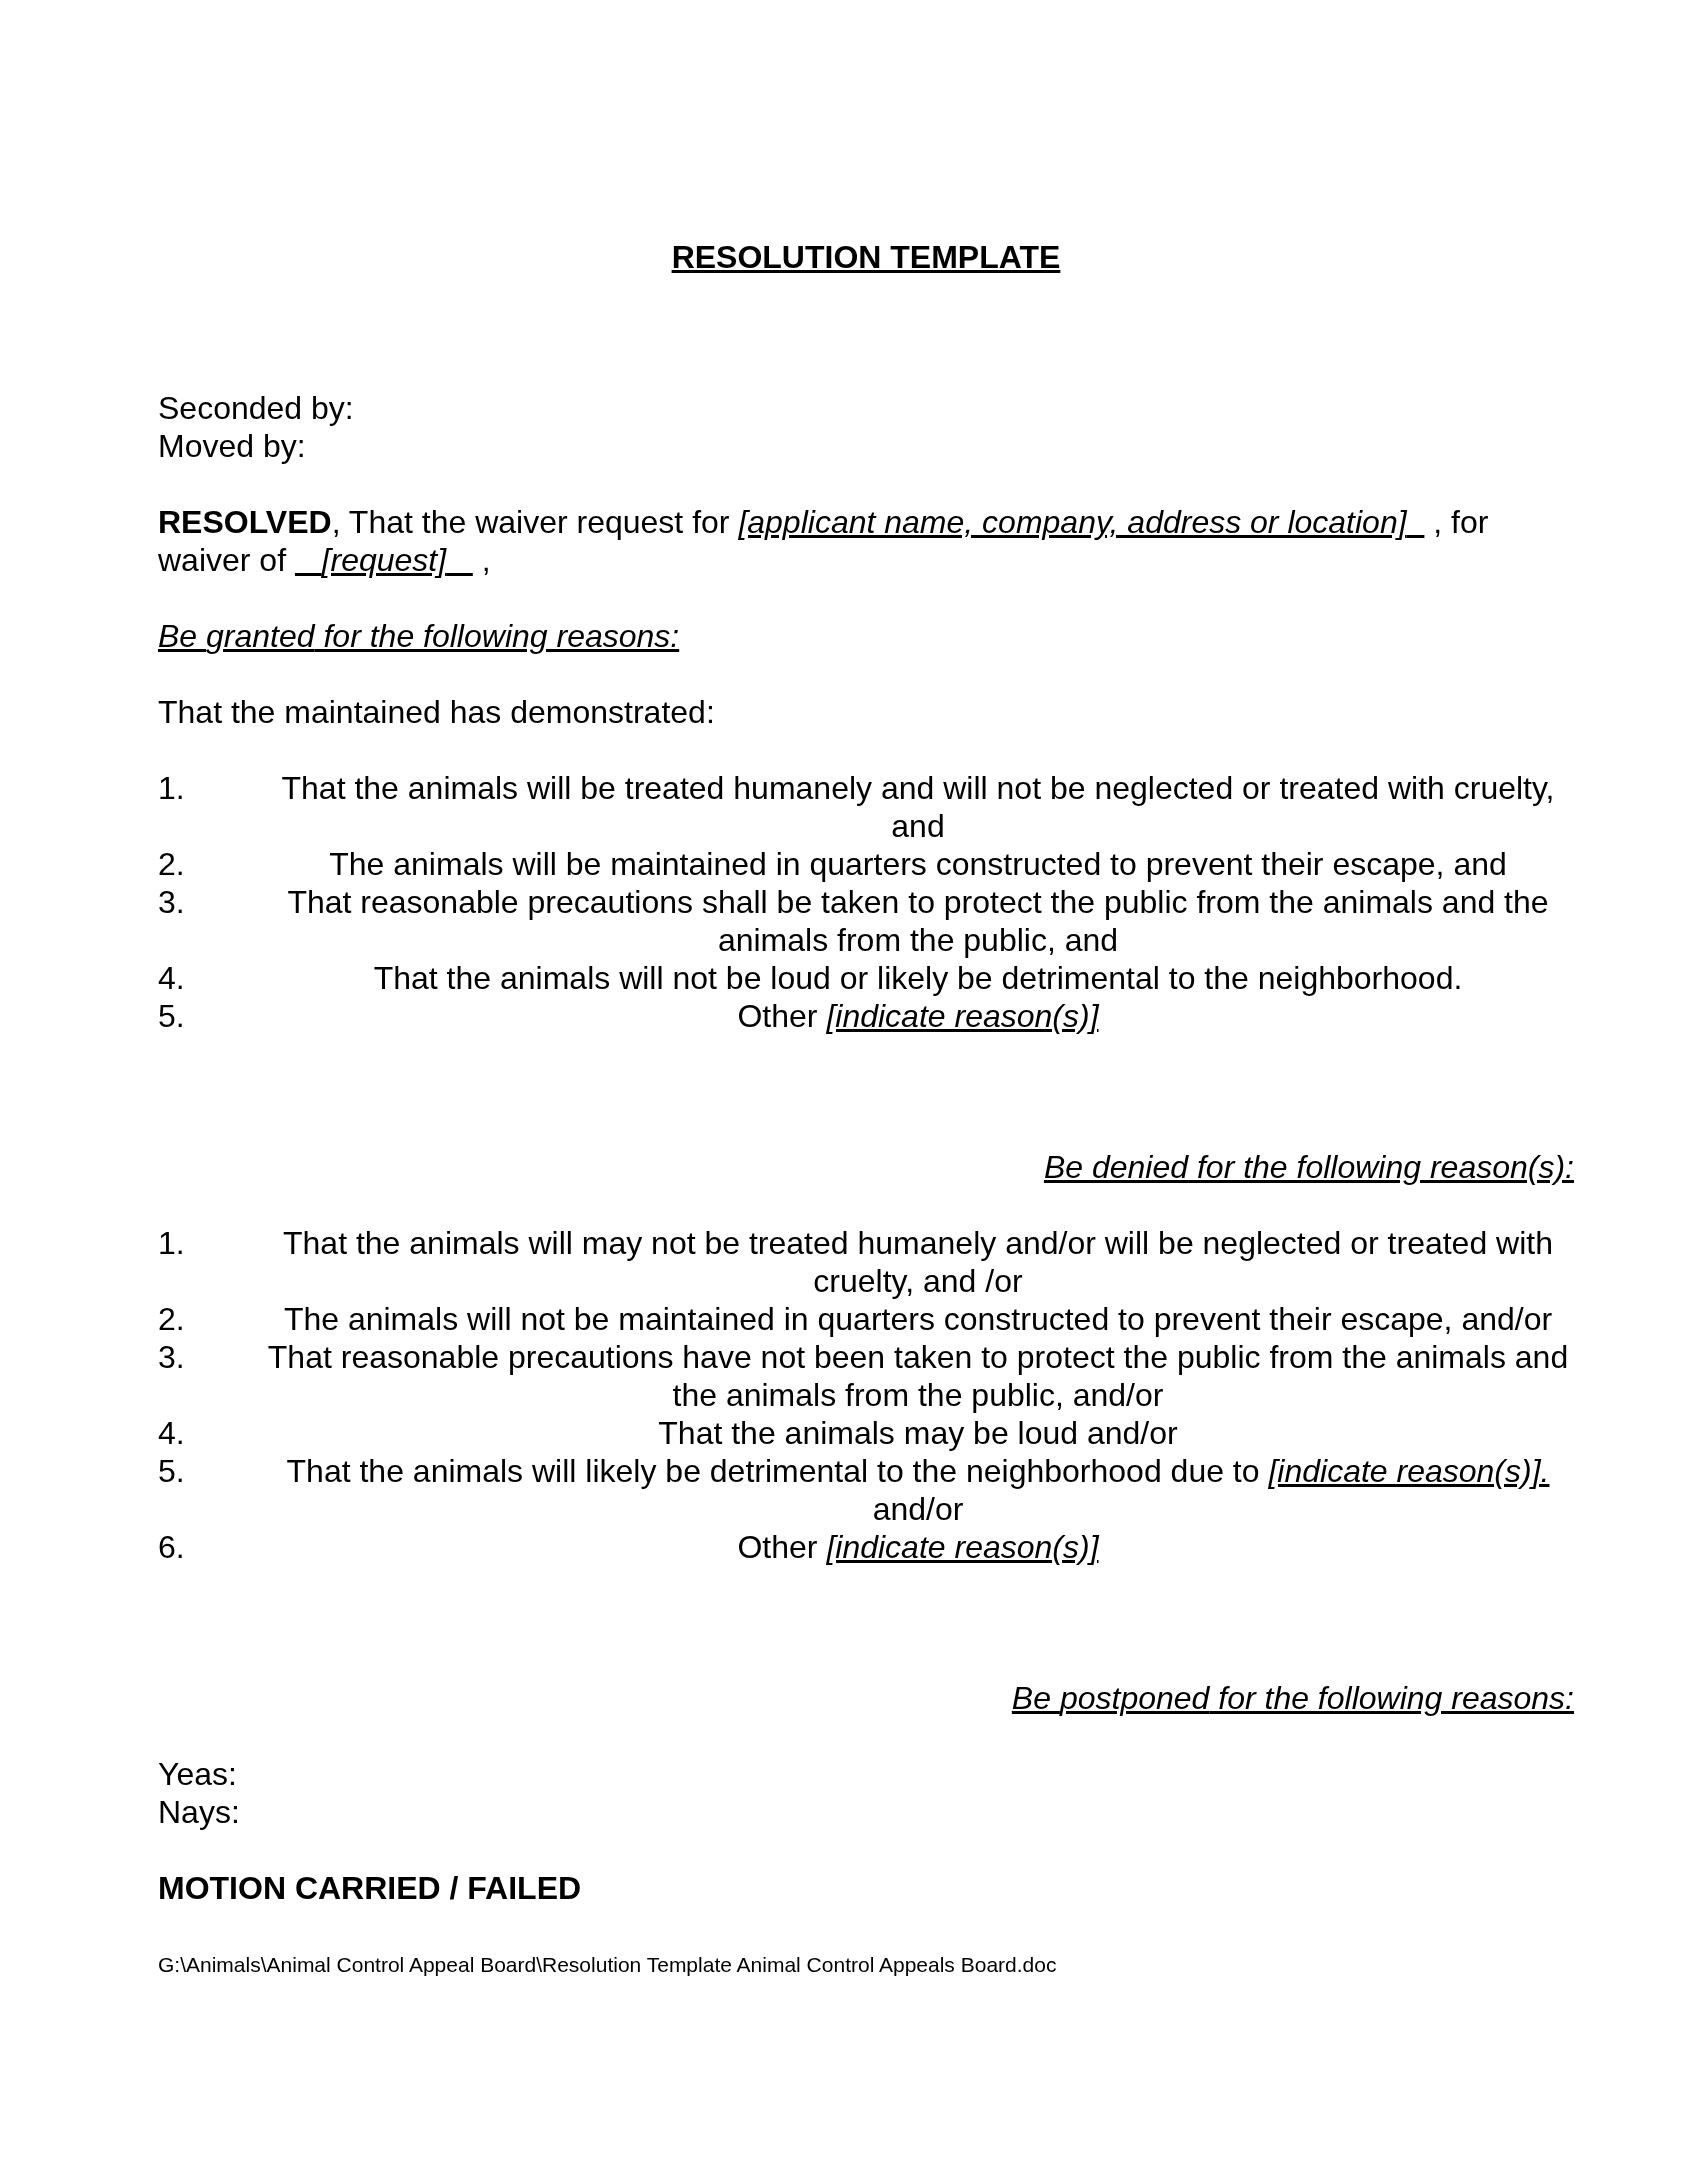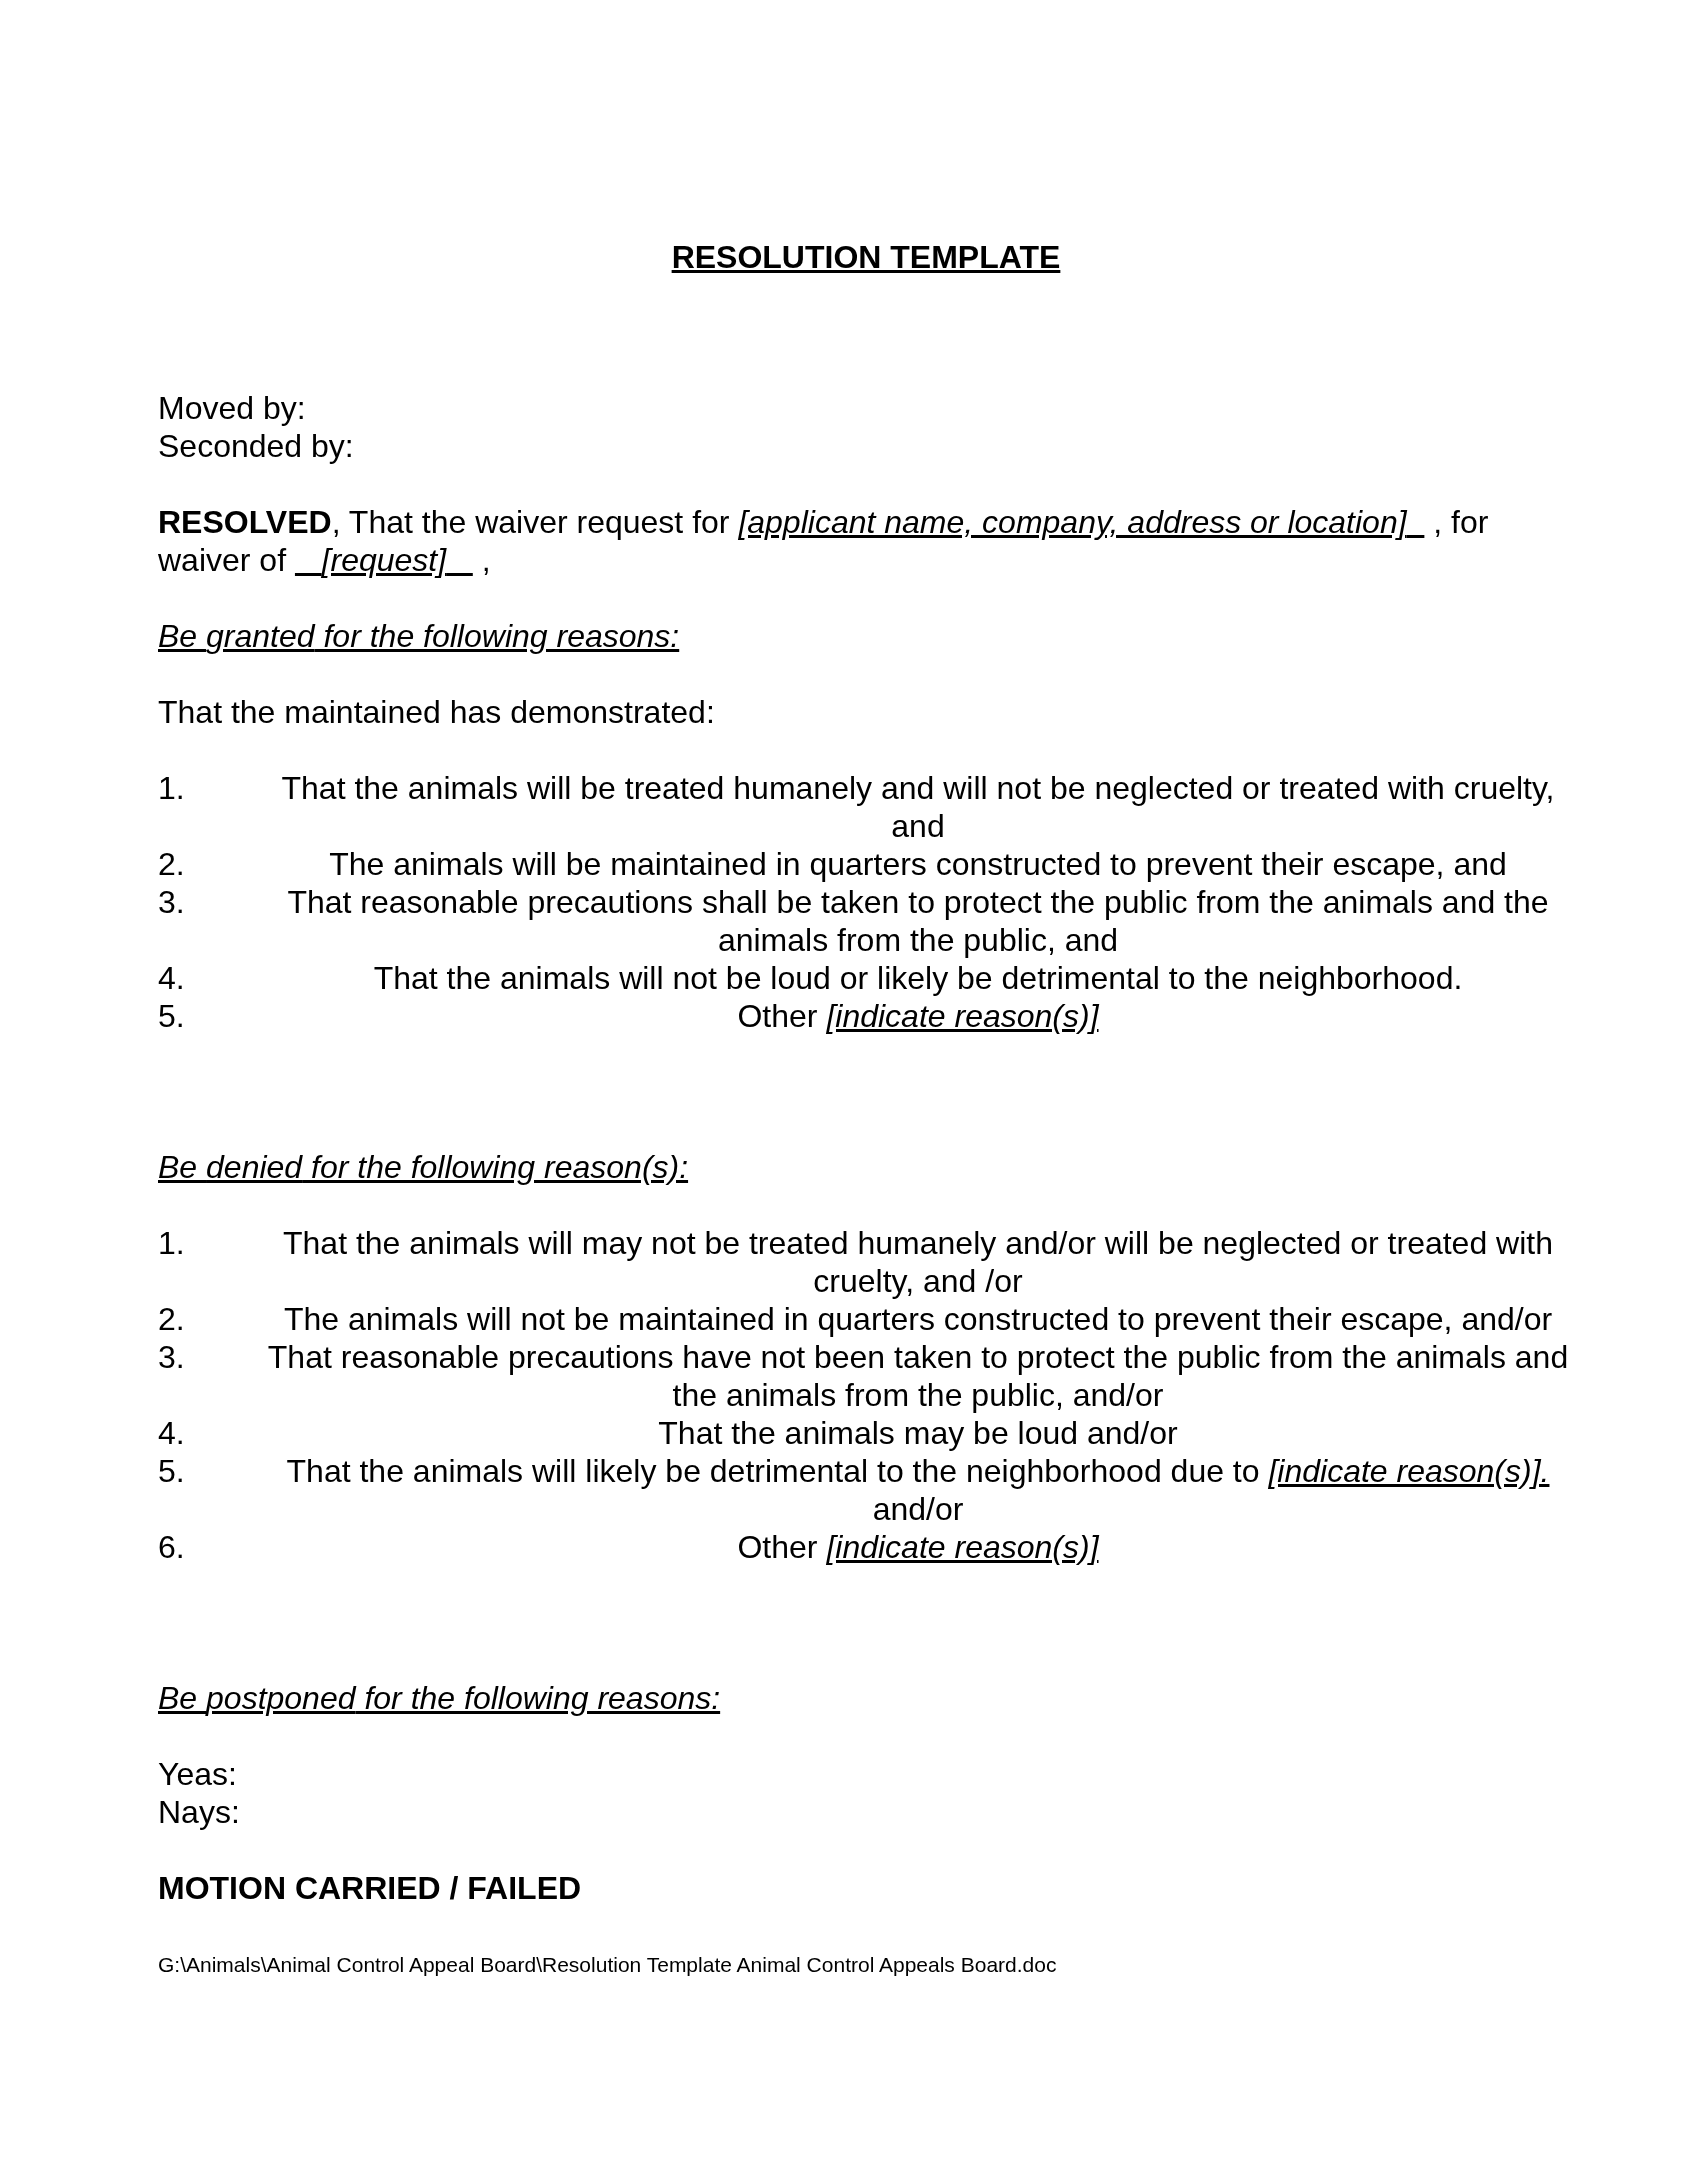--- a/index.html
+++ b/index.html
@@ -18,41 +18,41 @@
   }
   .title {
     font-size: 32px;
     font-weight: bold;
     text-decoration: underline;
     text-align: center;
     margin: 0 0 113px 0;
   }
   .line { margin: 0; }
   .para { margin: 38px 0 0 0; }
-  .gap3 { margin-top: 113px !important; }
+  .gap3 { margin-top: 113px !important; text-align: right; }
   .list { margin: 38px 0 0 0; }
   .item { display: flex; margin: 0; }
   .num  { flex: 0 0 104px; width: 104px; }
   .body { flex: 1; text-align: center; }
   .i  { font-style: italic; text-decoration: underline; }
   .u  { text-decoration: underline; }
   .iu { font-style: italic; text-decoration: underline; }
   .bi { font-weight: bold; }
   .motion { font-weight: bold; margin: 38px 0 0 0; }
   .footer { font-size: 21px; line-height: 28px; margin: 44px 0 0 0; }
 </style>
 </head>
 <body>
 
 <div class="page">
 
   <div class="title">RESOLUTION TEMPLATE</div>
 
+  <div class="line">Seconded by:</div>
   <div class="line">Moved by:</div>
-  <div class="line">Seconded by:</div>
 
   <div class="para"><span class="bi">RESOLVED</span><span>, That the waiver request for </span><span class="iu">[applicant name, company, address or location]</span><span class="u">&nbsp;&nbsp;</span><span> , for waiver of </span><span class="u">&nbsp;&nbsp;&nbsp;</span><span class="iu">[request]</span><span class="u">&nbsp;&nbsp;&nbsp;</span><span> ,</span></div>
 
   <div class="para"><span class="i">Be </span><span class="iu">granted</span><span class="i"> for the following reasons:</span></div>
 
   <div class="para">That the maintained has demonstrated:</div>
 
   <div class="list">
     <div class="item">
         <span class="num">1.</span>

